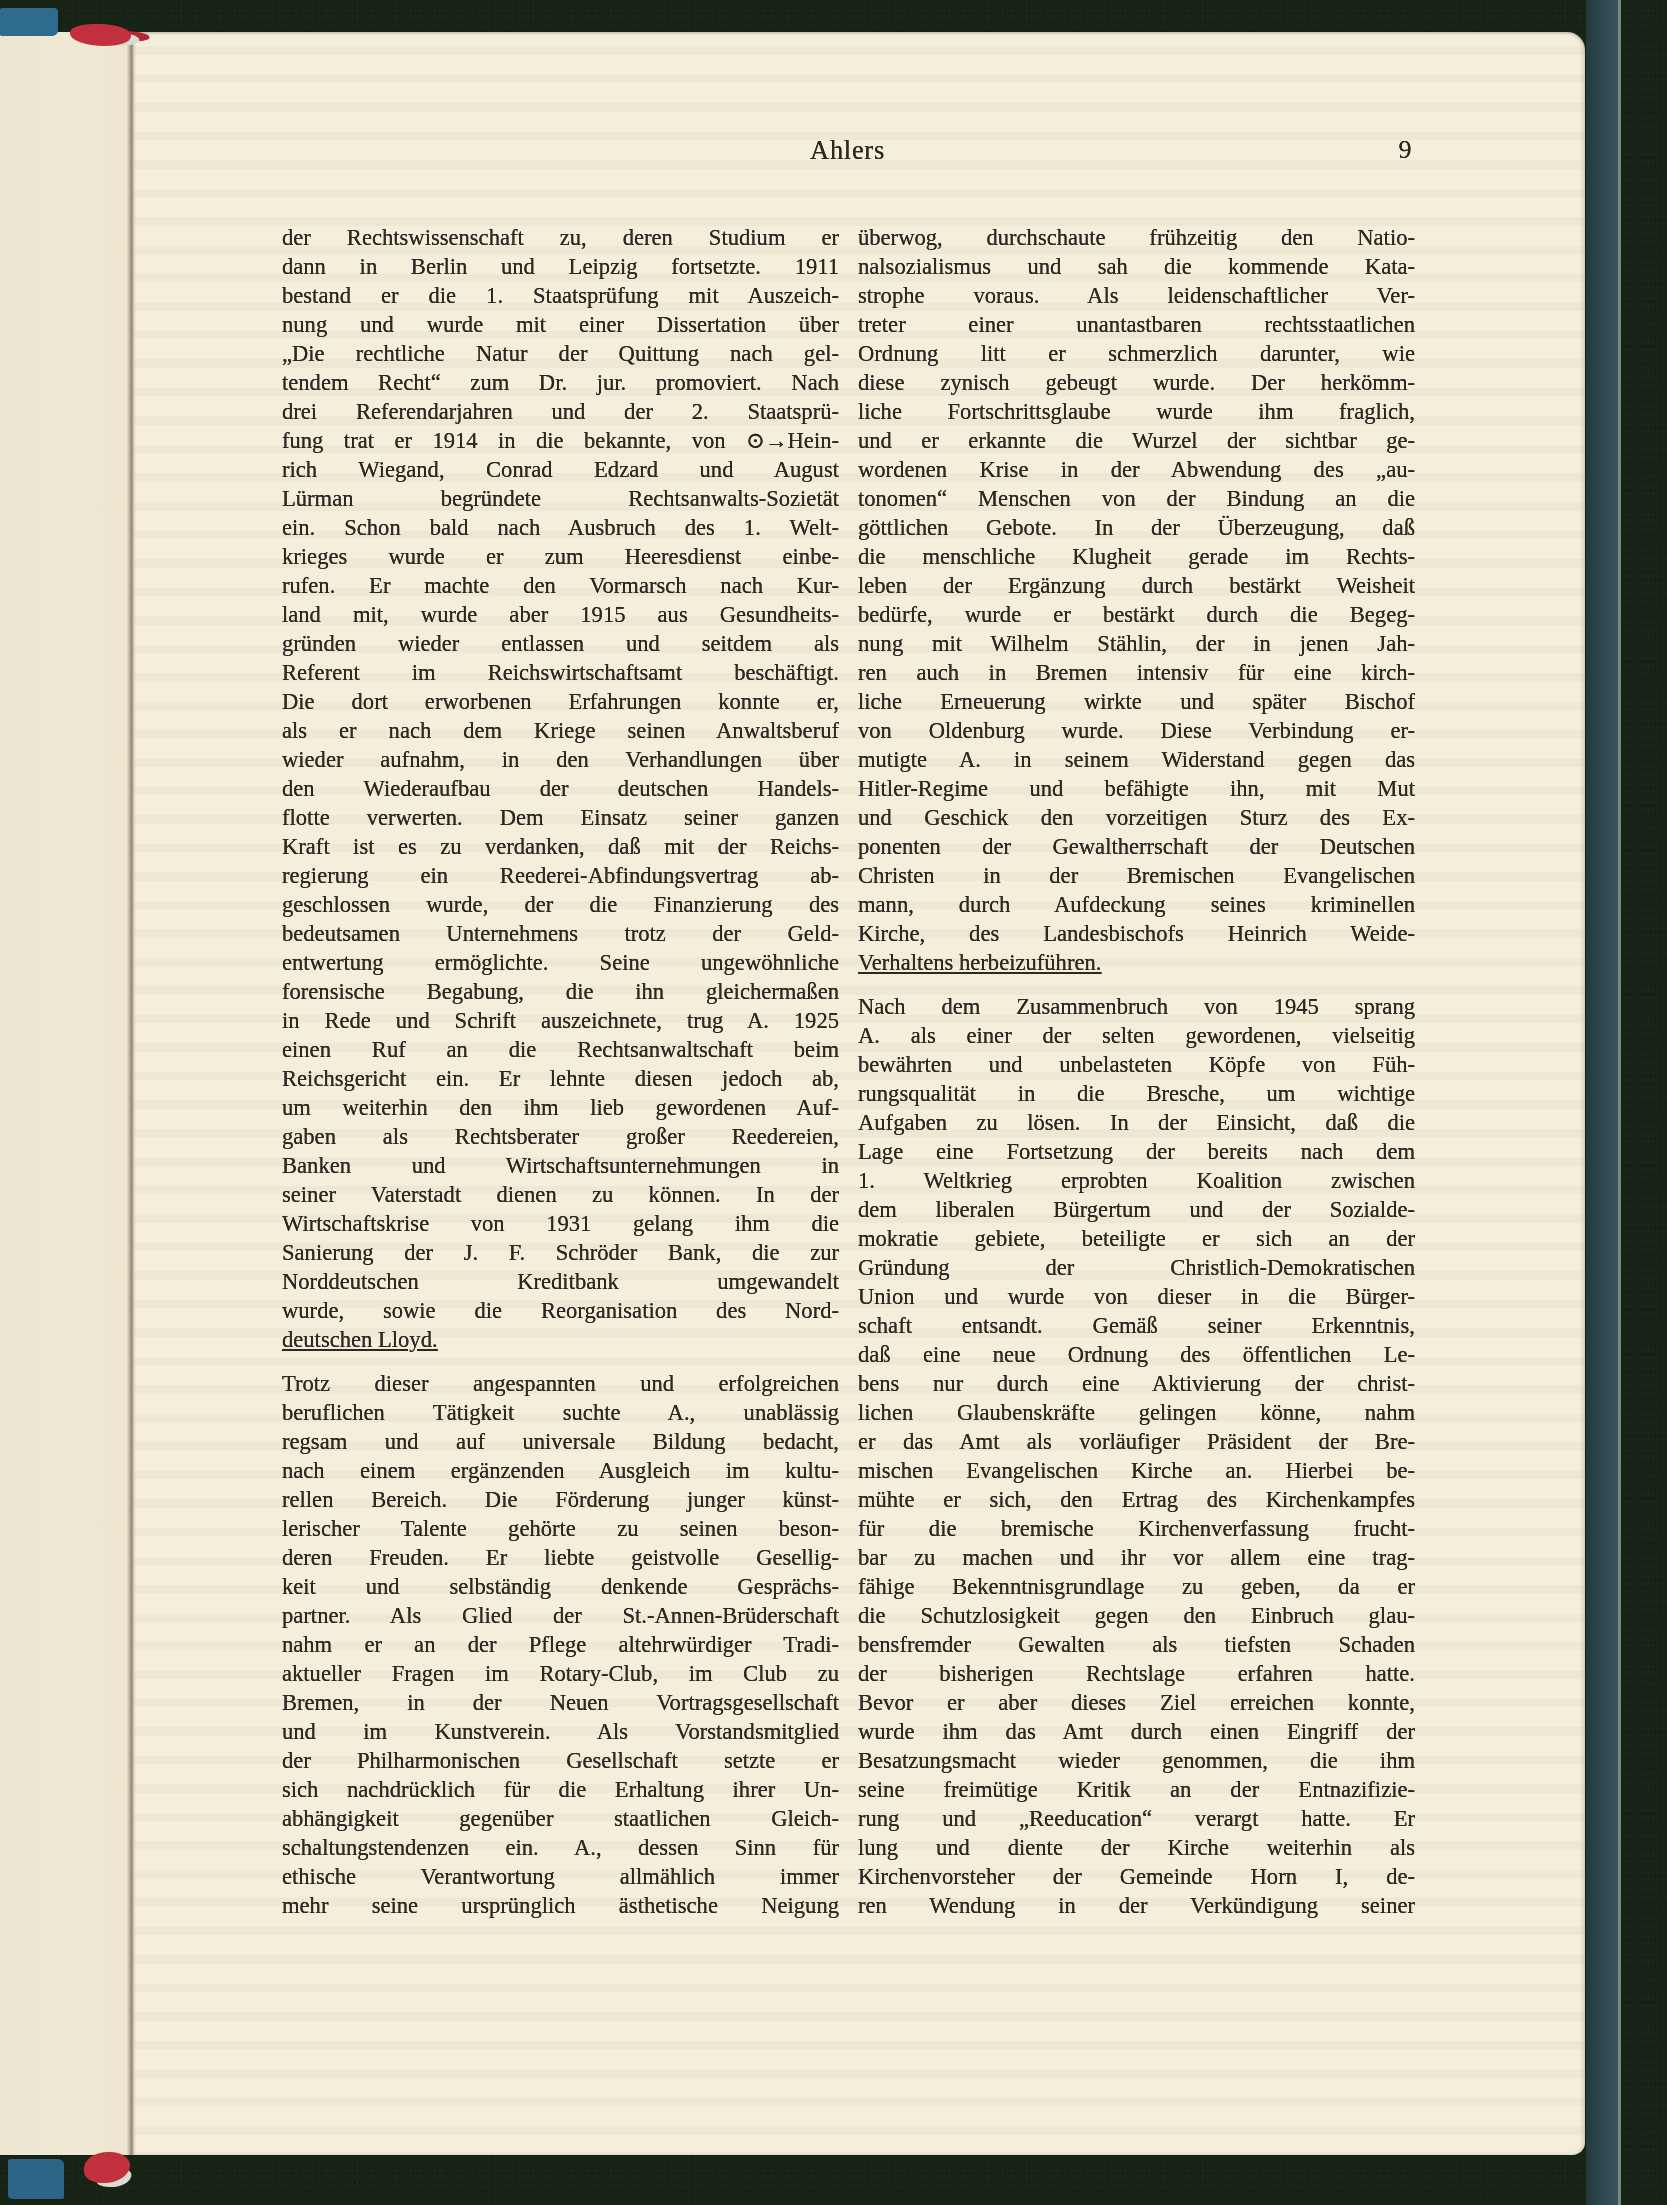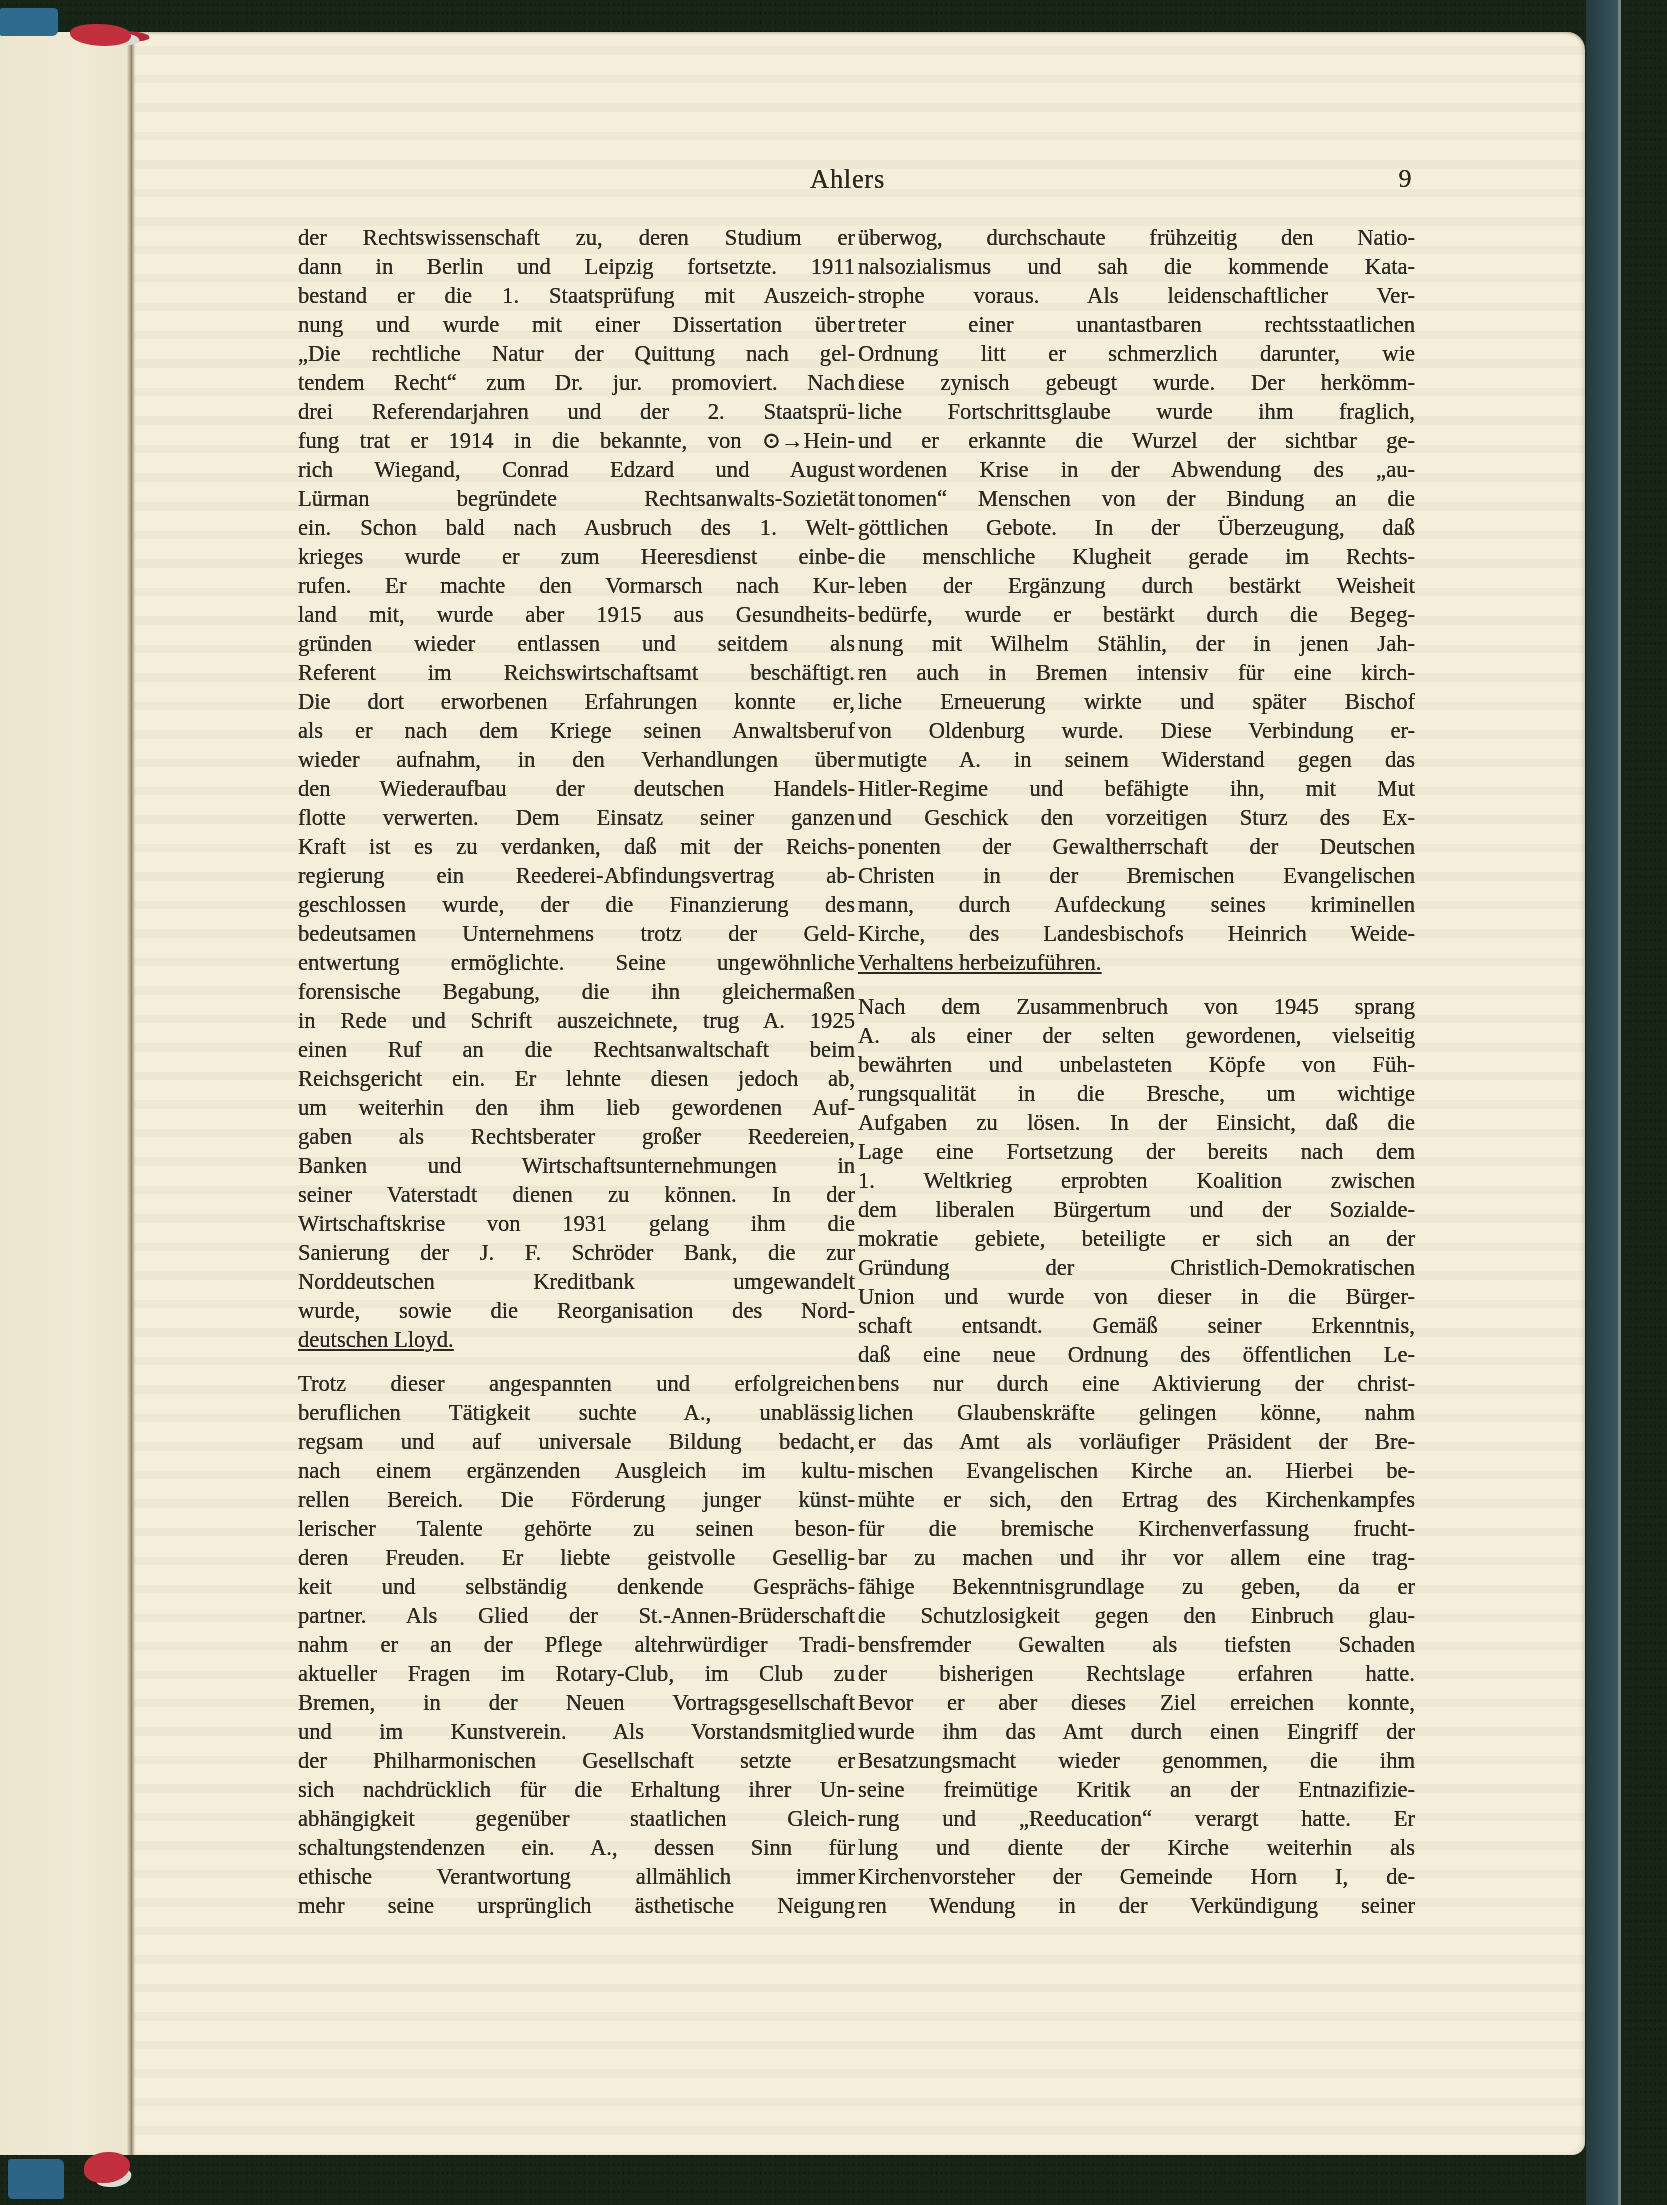--- a/index.html
+++ b/index.html
@@ -41,35 +41,34 @@
   }
   
   .bookmark-blue-top{position:absolute;left:0;top:8.4px;width:58px;height:28px;background:#2f6b8e;border-radius:2.1px 4.2px 5.6px 1.4px;}
   .headband-red-top{position:absolute;left:70px;top:24px;width:61px;height:22px;background:#c2303e;border-radius:40% 55% 45% 60%;box-shadow:12.5px 4.2px 0 -4.2px #d8dcd2, 24px 1.4px 0 -5.6px #b52736;}
   .bookmark-blue-bottom{position:absolute;left:8.4px;top:2159px;width:56px;height:40px;background:#2c6585;border-radius:2.8px 5.6px 2.1px 4.2px;}
   .headband-red-bottom{position:absolute;left:84px;top:2152px;width:46px;height:31px;background:#c2303e;border-radius:55% 45% 60% 40%;box-shadow:7px 9.7px 0 -5.6px #d8dcd2;}
 
   .running-header{
     position:absolute;left:282px;top:132px;width:1131px;height:36px;
     color:#2b2921;
-    margin-top:29px;
   }
   .running-title{
     position:absolute;left:0;right:0;text-align:center;
     font-size:26.5px;letter-spacing:0.7px;line-height:36px;
     text-shadow:0 0 0.3px currentColor;
   }
   .page-number{
     position:absolute;right:1.4px;top:0;font-size:26px;line-height:36px;
     text-shadow:0 0 0.3px currentColor;
   }
 
   .text-block{position:absolute;left:282px;top:223px;width:1131px;color:#2b2921;}
   .col{position:absolute;top:0;width:557px;}
-  .col-left{left:0;margin-left:16px;}
+  .col-left{left:0;}
   .col-right{left:576px;}
   .para + .para{margin-top:14.6px;}
   .t-line{
     height:29px;line-height:29px;font-size:22.6px;
     text-align:justify;text-align-last:justify;
     white-space:normal;overflow:hidden;
     text-shadow:0 0 0.3px currentColor;
   }
   .t-line.para-end{text-align:left;text-align-last:left;text-decoration:underline;}
 </style>

